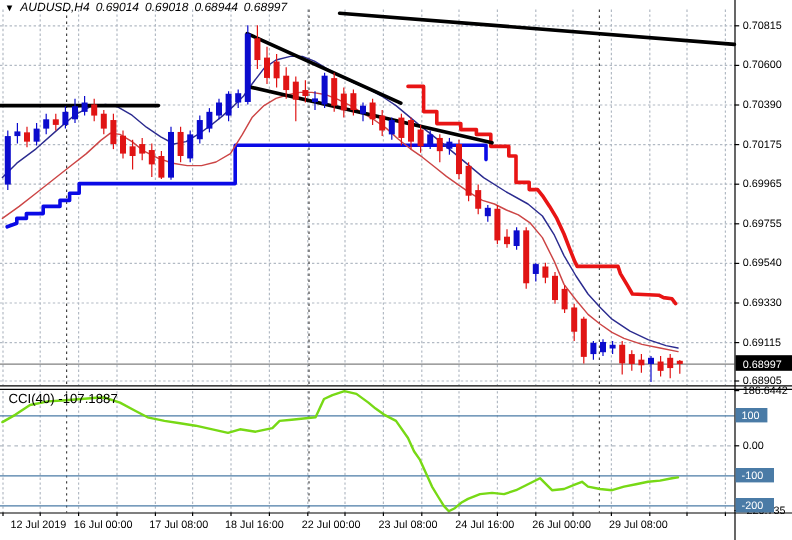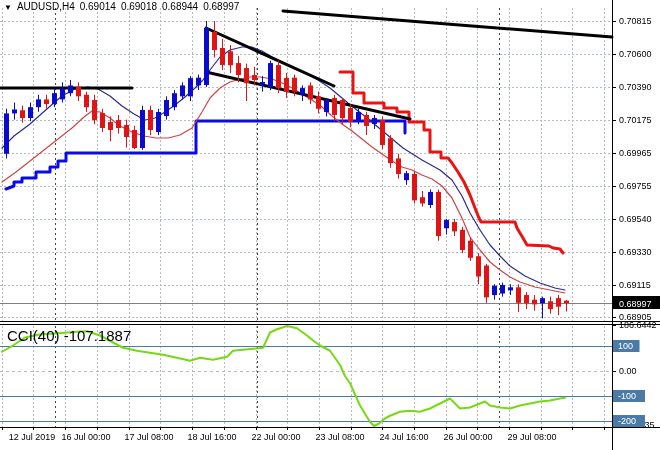--- a/index.html
+++ b/index.html
@@ -1,22 +1,22 @@
 <!DOCTYPE html>
 <html><head>
 <meta charset="utf-8">
 <style>
   html,body{margin:0;padding:0;background:#fff;}
   .chart-window{position:relative;width:660px;height:450px;background:#fff;overflow:hidden;
     font-family:"Liberation Sans", sans-serif;}
   svg{position:absolute;left:0;top:0;}
-  .title-bar{position:absolute;left:4px;top:1px;font-size:10px;color:#000;white-space:nowrap;}
+  .title-bar{position:absolute;left:4px;top:1px;font-size:10px;color:#000;white-space:nowrap;font-style:italic;}
   .title-bar span{margin-right:5px;}
   .dd{font-size:8px;margin-right:3px;}
-  .cci-label{position:absolute;left:7px;top:327px;font-size:15px;color:#000;}
+  .cci-label{position:absolute;left:7px;top:327px;font-size:11px;color:#000;}
 </style>
 </head>
 <body>
 
 <div class="chart-window">
   <svg id="chart-svg" width="660" height="450">
       <rect x="0" y="0" width="660" height="450" fill="#fff"></rect>
       <line x1="0" y1="21.5" x2="612" y2="21.5" stroke="#b2bac4" stroke-width="1" stroke-dasharray="2,2"></line>
       <line x1="0" y1="54.5" x2="612" y2="54.5" stroke="#b2bac4" stroke-width="1" stroke-dasharray="2,2"></line>
       <line x1="0" y1="87.5" x2="612" y2="87.5" stroke="#b2bac4" stroke-width="1" stroke-dasharray="2,2"></line>

